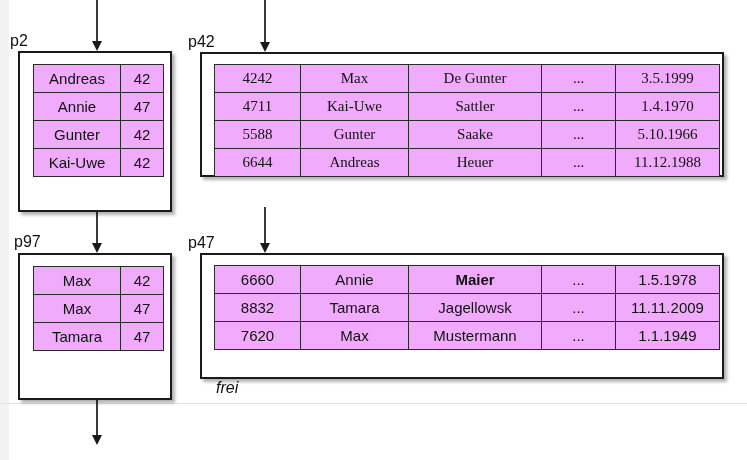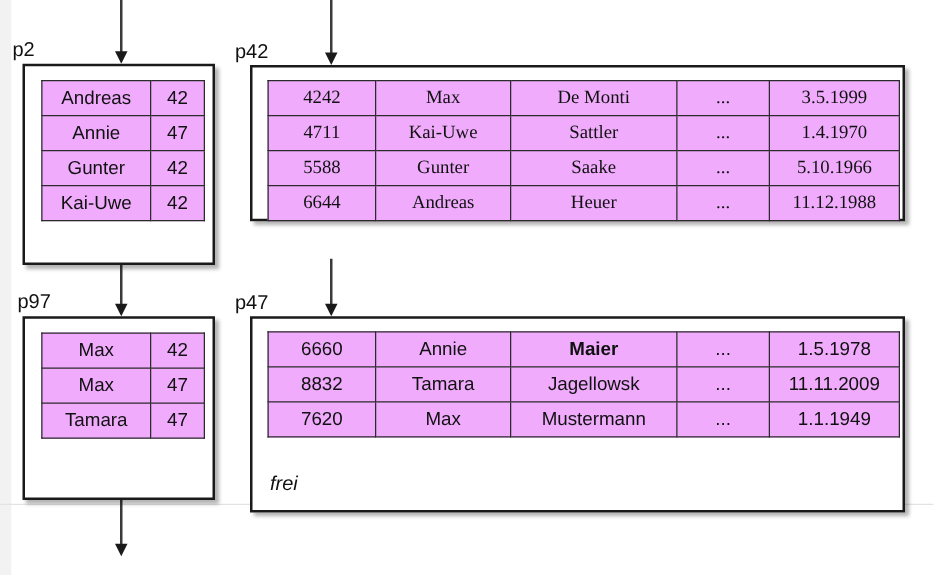--- a/index.html
+++ b/index.html
@@ -150,21 +150,21 @@
   </div>
 
   <div class="page-label" style="left:188px; top:33px;">p42</div>
 
   <div class="page-box" style="left:200px; top:52px; width:524px; height:125px;font-family:Liberation Serif, serif;">
     <table class="tbl" style="left:12px; top:10px; width:500px;">
       <tbody>
         <tr>
           <td style="width:85px;">4242</td>
           <td style="width:107px;">Max</td>
-          <td style="width:132px;">De Monti</td>
+          <td style="width:132px;">De Gunter</td>
           <td style="width:73px;">...</td>
           <td style="width:103px;margin-top:12px;">3.5.1999</td>
         </tr>
         <tr>
           <td>4711</td>
           <td>Kai-Uwe</td>
           <td>Sattler</td>
           <td>...</td>
           <td>1.4.1970</td>
         </tr>
@@ -202,21 +202,21 @@
         <tr>
           <td>Tamara</td>
           <td>47</td>
         </tr>
       </tbody>
     </table>
   </div>
 
   <div class="page-label" style="left:188px; top:234px;">p47</div>
 
-  <div class="page-box" style="left:200px; top:253px; width:524px; height:157px;">
+  <div class="page-box" style="left:200px; top:253px; width:524px; height:126px;">
     <table class="tbl" style="left:12px; top:10px; width:500px;">
       <tbody>
         <tr>
           <td style="width:85px;">6660</td>
           <td style="width:107px;">Annie</td>
           <td style="width:132px;font-weight:bold;">Maier</td>
           <td style="width:73px;">...</td>
           <td style="width:103px;">1.5.1978</td>
         </tr>
         <tr>

